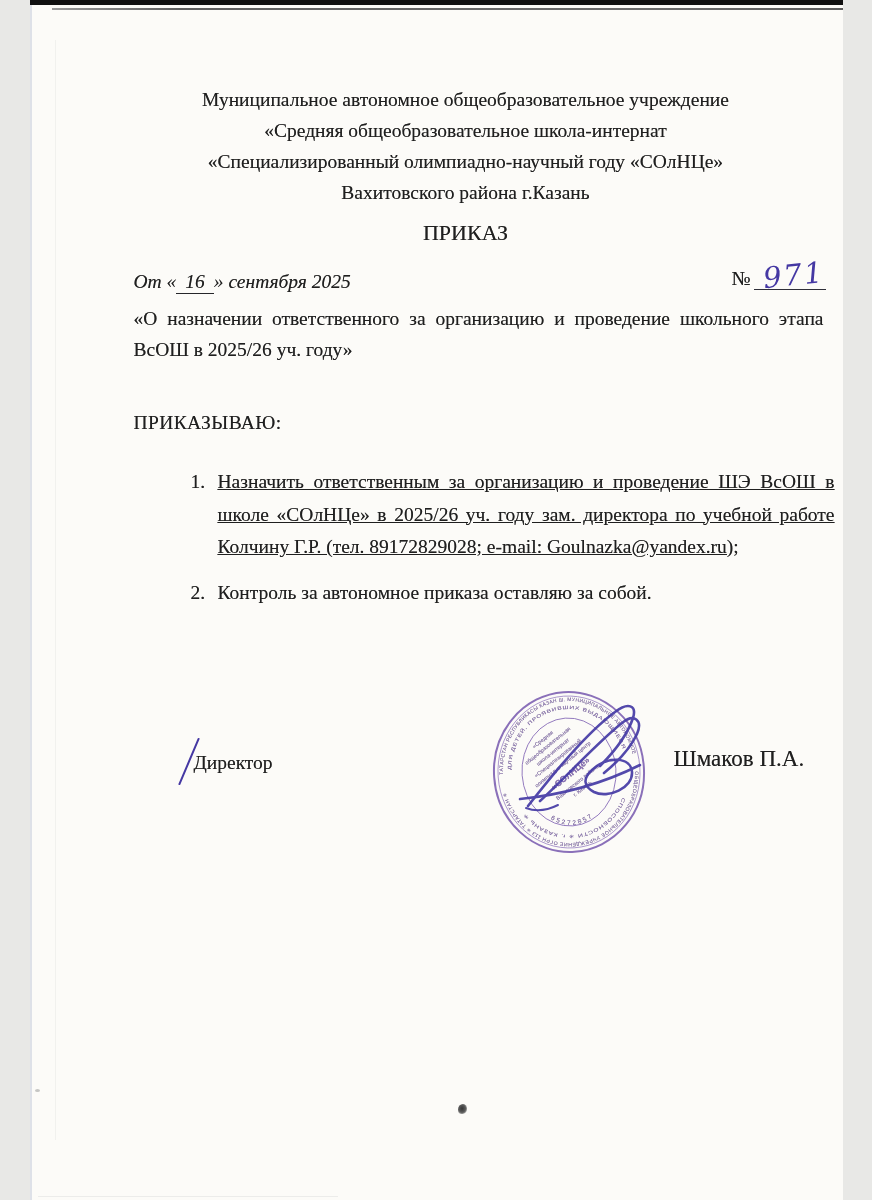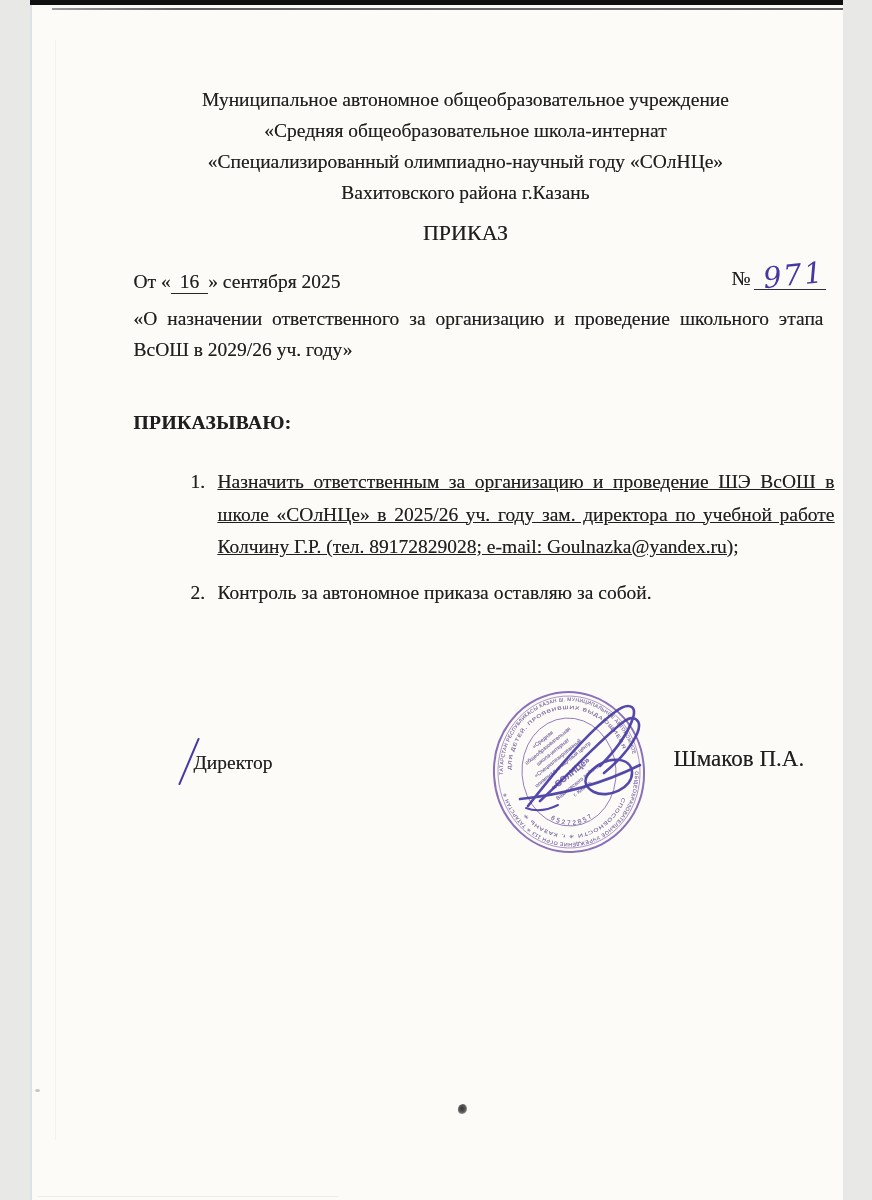--- a/index.html
+++ b/index.html
@@ -18,30 +18,30 @@
   .scan-left2{position:absolute;top:40px;left:25px;width:1px;height:1100px;background:#f1f1ee;}
   .speck{position:absolute;left:5px;top:1089px;width:5px;height:3px;background:#c6c6c4;border-radius:50%;}
   .ink-dot{position:absolute;left:428px;top:1104px;width:9px;height:10px;border-radius:60% 50% 55% 45%;
     background:radial-gradient(ellipse at 45% 45%, #353535 0%, #5c5c5c 50%, #b9b9b7 78%, rgba(255,255,255,0) 95%);}
   .bottom-shade{position:absolute;left:8px;top:1196px;width:300px;height:1px;background:#ececea;}
 
   
   .header{position:absolute;top:84px;left:0;width:872px;text-align:center;
     font-size:19.5px;line-height:31px;}
   .title{position:absolute;top:220px;left:0;width:872px;text-align:center;font-size:22px;}
-  .date{position:absolute;top:271px;left:104px;font-size:19.5px;white-space:nowrap;}
+  .date{position:absolute;top:271px;left:104px;font-size:19.5px;white-space:nowrap;font-style:italic;}
   .date .day{display:inline-block;padding:0 9px;border-bottom:1.6px solid #26262a;}
   .number{position:absolute;top:258px;left:702px;width:120px;font-size:20px;}
   .no-value{display:inline-block;margin-left:12px;font-family:"DejaVu Serif",serif;
     font-style:italic;font-size:29px;letter-spacing:2px;color:#4538a3;
     transform:rotate(-6deg);text-shadow:none;}
   .no-underline{position:absolute;left:22px;top:31px;width:72px;height:0;border-bottom:1.7px solid #2e2e38;}
   .subject{position:absolute;top:303px;left:104px;width:690px;font-size:19.5px;line-height:31px;
     text-align:justify;text-align-last:left;}
-  .command{position:absolute;top:412px;left:104px;font-size:19.5px;letter-spacing:.4px;font-weight:bold;}
+  .command{position:absolute;top:412px;left:104px;font-size:19.5px;letter-spacing:.4px;}
   .items{position:absolute;top:466px;left:161px;width:644px;font-size:19.5px;line-height:32.5px;}
   .item{display:flex;}
   .inum{width:27px;flex:none;}
   .itext{flex:1;}
   .just{text-align:justify;text-align-last:left;text-decoration:underline;}
   .item-2{margin-top:13px;}
 
   
   .sig-slash{position:absolute;left:158px;top:736px;width:2px;height:51px;background:#4538a3;
     transform:rotate(23deg);border-radius:2px;}
@@ -68,21 +68,21 @@
 
   <div class="title">ПРИКАЗ</div>
 
   <div class="date"><span>От «</span><span class="day">16</span><span>» сентября 2025</span></div>
 
   <div class="number">
     <span>№</span><span class="no-value">971</span>
     <div class="no-underline"></div>
   </div>
 
-  <div class="subject">«О назначении ответственного за организацию и проведение школьного этапа ВсОШ в 2029/26 уч. году»</div>
+  <div class="subject">«О назначении ответственного за организацию и проведение школьного этапа ВсОШ в 2025/26 уч. году»</div>
 
   <div class="command">ПРИКАЗЫВАЮ:</div>
 
   <div class="items">
     <div class="item item-1">
       <span class="inum">1.</span>
       <span class="itext just">Назначить ответственным за организацию и проведение ШЭ ВсОШ в школе «СОлНЦе» в 2025/26 уч. году зам. директора по учебной работе Колчину Г.Р. (тел. 89172829028; e-mail: Goulnazka@yandex.ru);</span>
     </div>
     <div class="item item-2">
       <span class="inum">2.</span>

